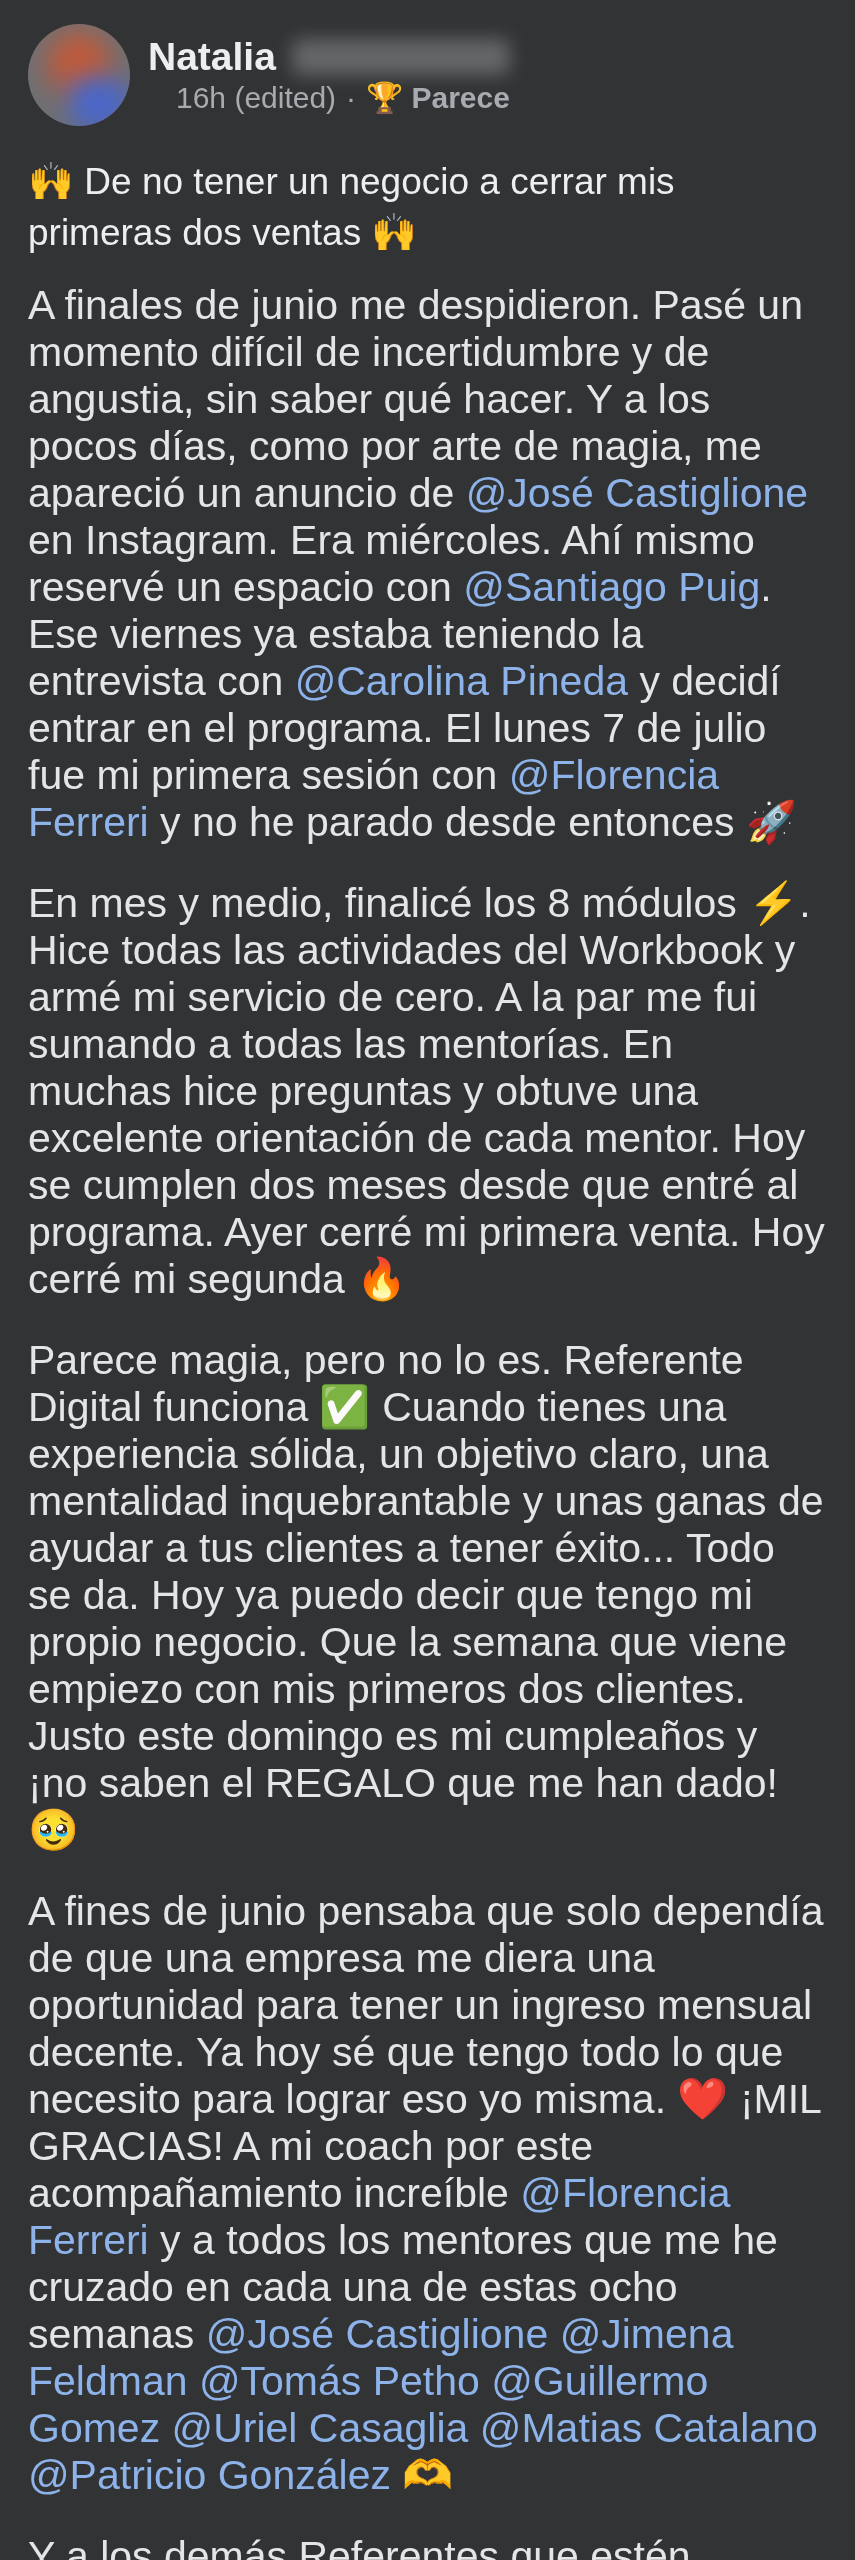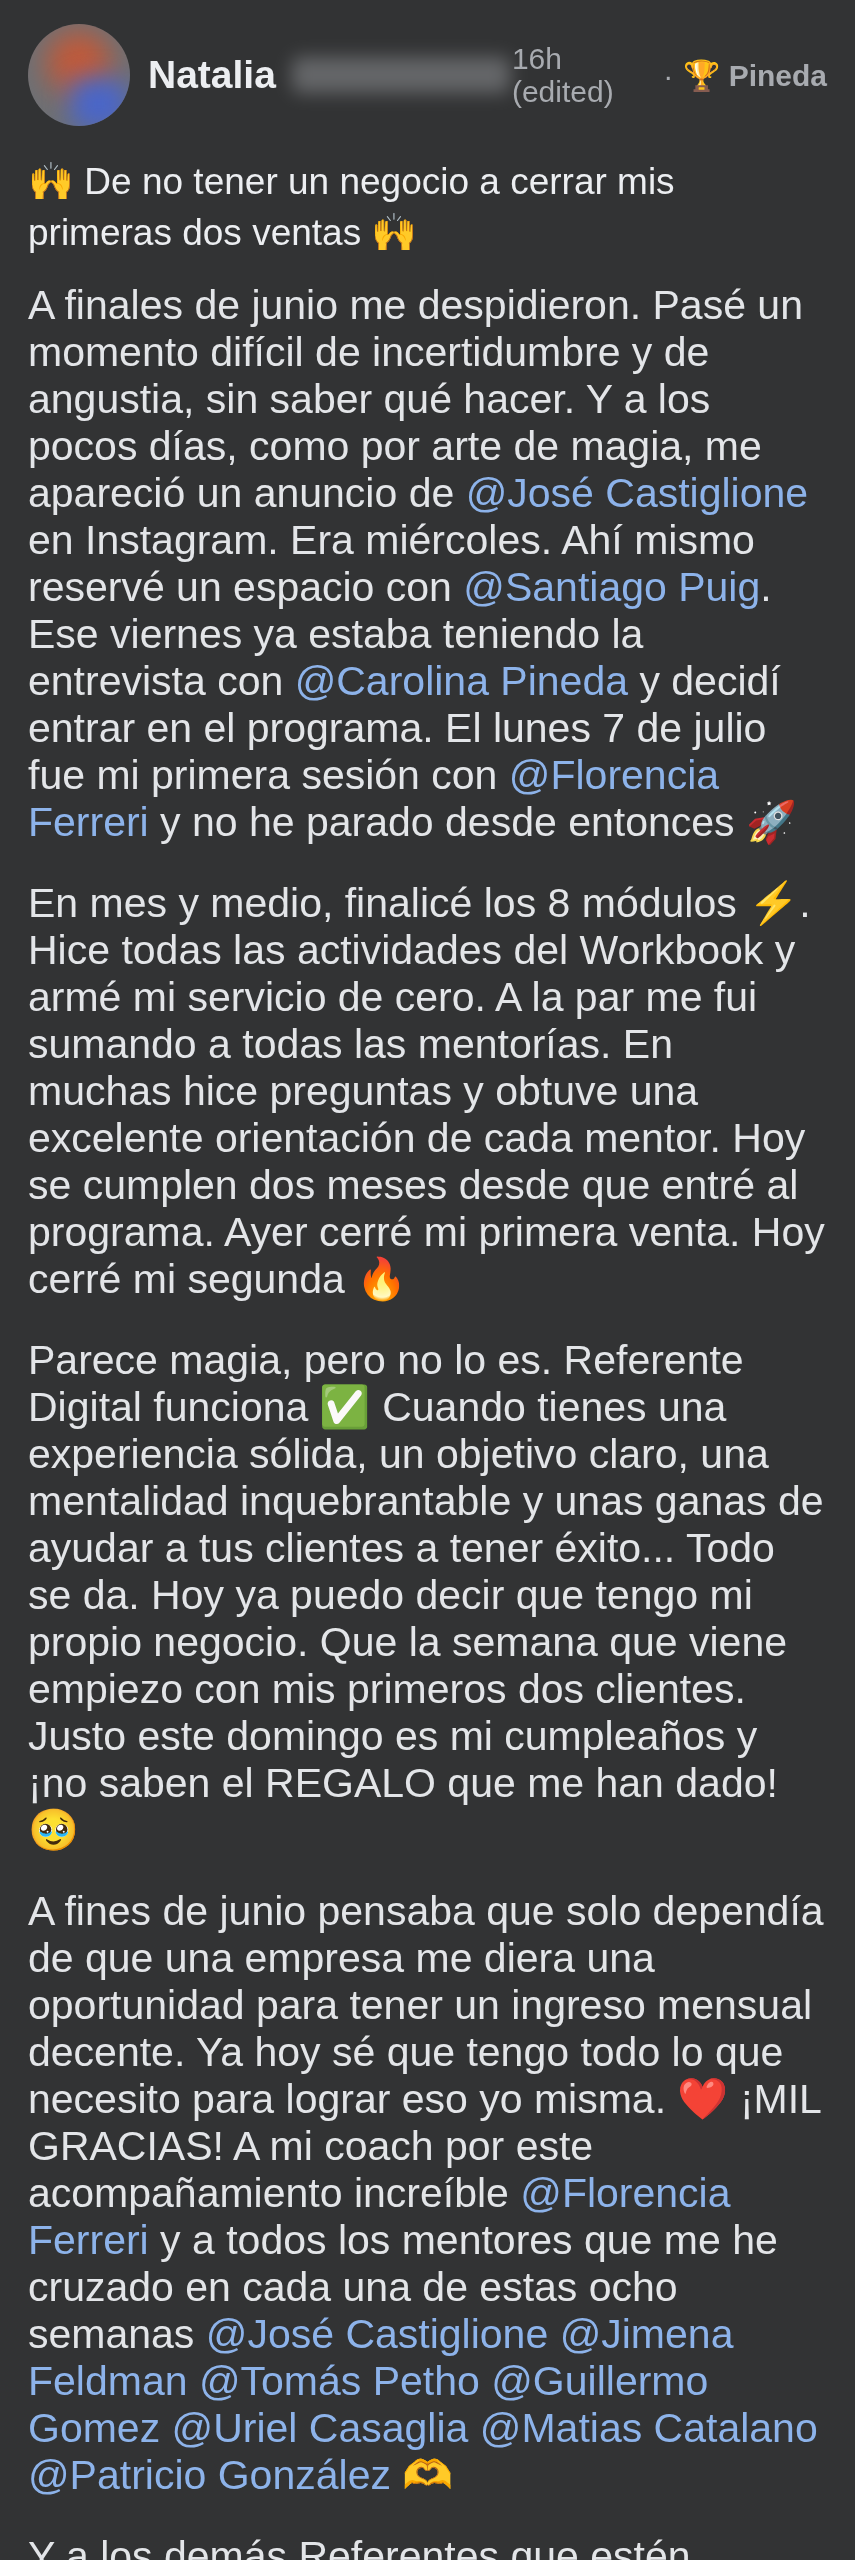--- a/index.html
+++ b/index.html
@@ -40,21 +40,21 @@
     position:absolute;left:18px;top:6px;width:66px;height:66px;
     border-radius:50%;
     filter:blur(14px);
   }
   .avatar .blob-bottom{
     position:absolute;right:2px;bottom:-4px;width:58px;height:52px;
     border-radius:30%;
     filter:blur(12px);
   }
   .header-text{
-    display:flex;flex-direction:row;gap:2px;
+    display:flex;flex-direction:column;gap:2px;
   }
   .name-row{
     display:flex;align-items:center;gap:16px;
     font-size:39px;font-weight:bold;color:#eceef1;
     line-height:1.1;
   }
   .redacted{
     display:inline-block;
     width:218px;height:36px;
     background:#97999d;
@@ -100,21 +100,21 @@
     <div class="header-text">
       <div class="name-row">
         <span>Natalia</span>
         <span class="redacted"></span>
       </div>
       <div class="meta-row">
         <span>16h (edited)</span>
         <span>·</span>
         <span class="meta-badge">
           <span class="emoji" style="color: rgb(224, 163, 62);">🏆</span>
-          <span>Pineda</span>
+          <span>Parece</span>
         </span>
       </div>
     </div>
   </div>
 
   <div class="title"><span class="emoji" style="color: rgb(240, 180, 41);">🙌</span><span> De no tener un negocio a cerrar mis primeras dos ventas </span><span class="emoji" style="color: rgb(240, 180, 41);">🙌</span></div>
 
   <div class="body">
       <p><span>A finales de junio me despidieron. Pasé un momento difícil de incertidumbre y de angustia, sin saber qué hacer. Y a los pocos días, como por arte de magia, me apareció un anuncio de </span><span class="mention">@José Castiglione</span><span> en Instagram. Era miércoles. Ahí mismo reservé un espacio con </span><span class="mention">@Santiago Puig</span><span>. Ese viernes ya estaba teniendo la entrevista con </span><span class="mention">@Carolina Pineda</span><span> y decidí entrar en el programa. El lunes 7 de julio fue mi primera sesión con </span><span class="mention">@Florencia Ferreri</span><span> y no he parado desde entonces </span><span class="emoji" style="color: rgb(207, 212, 218);">🚀</span></p>
       <p><span>En mes y medio, finalicé los 8 módulos </span><span class="emoji" style="color: rgb(247, 198, 0);">⚡</span><span>. Hice todas las actividades del Workbook y armé mi servicio de cero. A la par me fui sumando a todas las mentorías. En muchas hice preguntas y obtuve una excelente orientación de cada mentor. Hoy se cumplen dos meses desde que entré al programa. Ayer cerré mi primera venta. Hoy cerré mi segunda </span><span class="emoji" style="color: rgb(255, 122, 26);">🔥</span></p>

